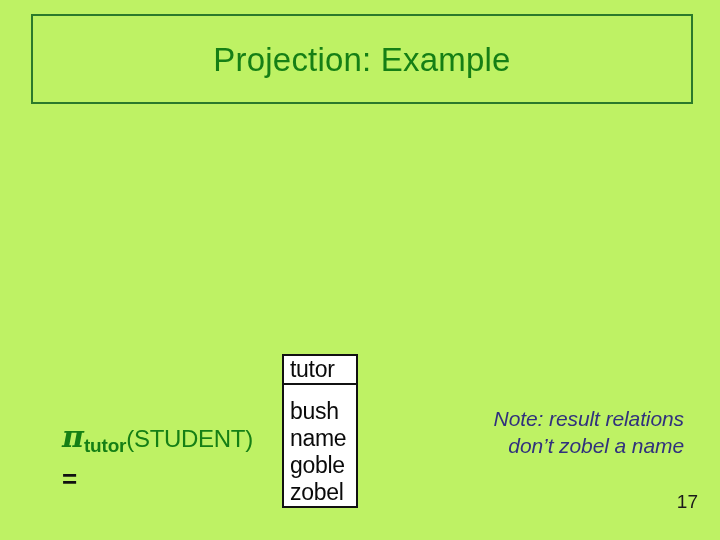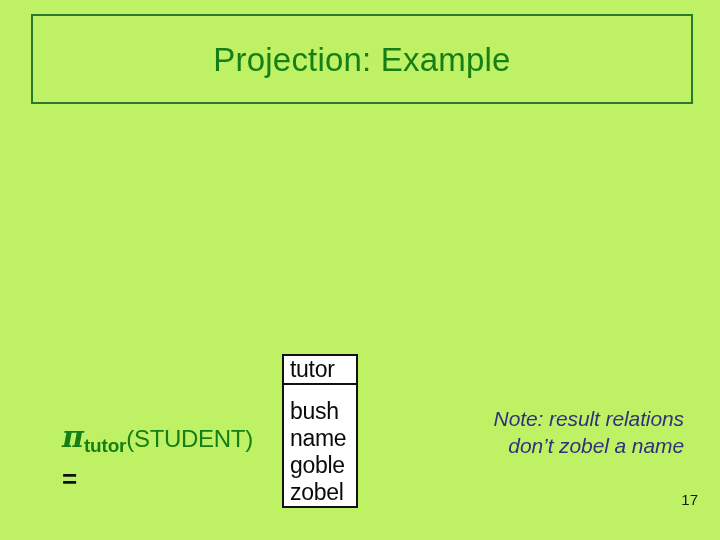--- a/index.html
+++ b/index.html
@@ -121,21 +121,21 @@
     letter-spacing: -0.1px;
   }
   .note-line { display: block; white-space: nowrap; text-align: right; }
 
   
   #page-number {
     position: absolute;
     right: 22px;
     top: 492px;
     color: #1a1a1a;
-    font-size: 15px;
+    font-size: 19px;
     line-height: 1;
   }
 </style>
 </head>
 <body>
 
 <div id="slide">
 
   <div id="title-box">
     <span id="title-text">Projection: Example</span>

